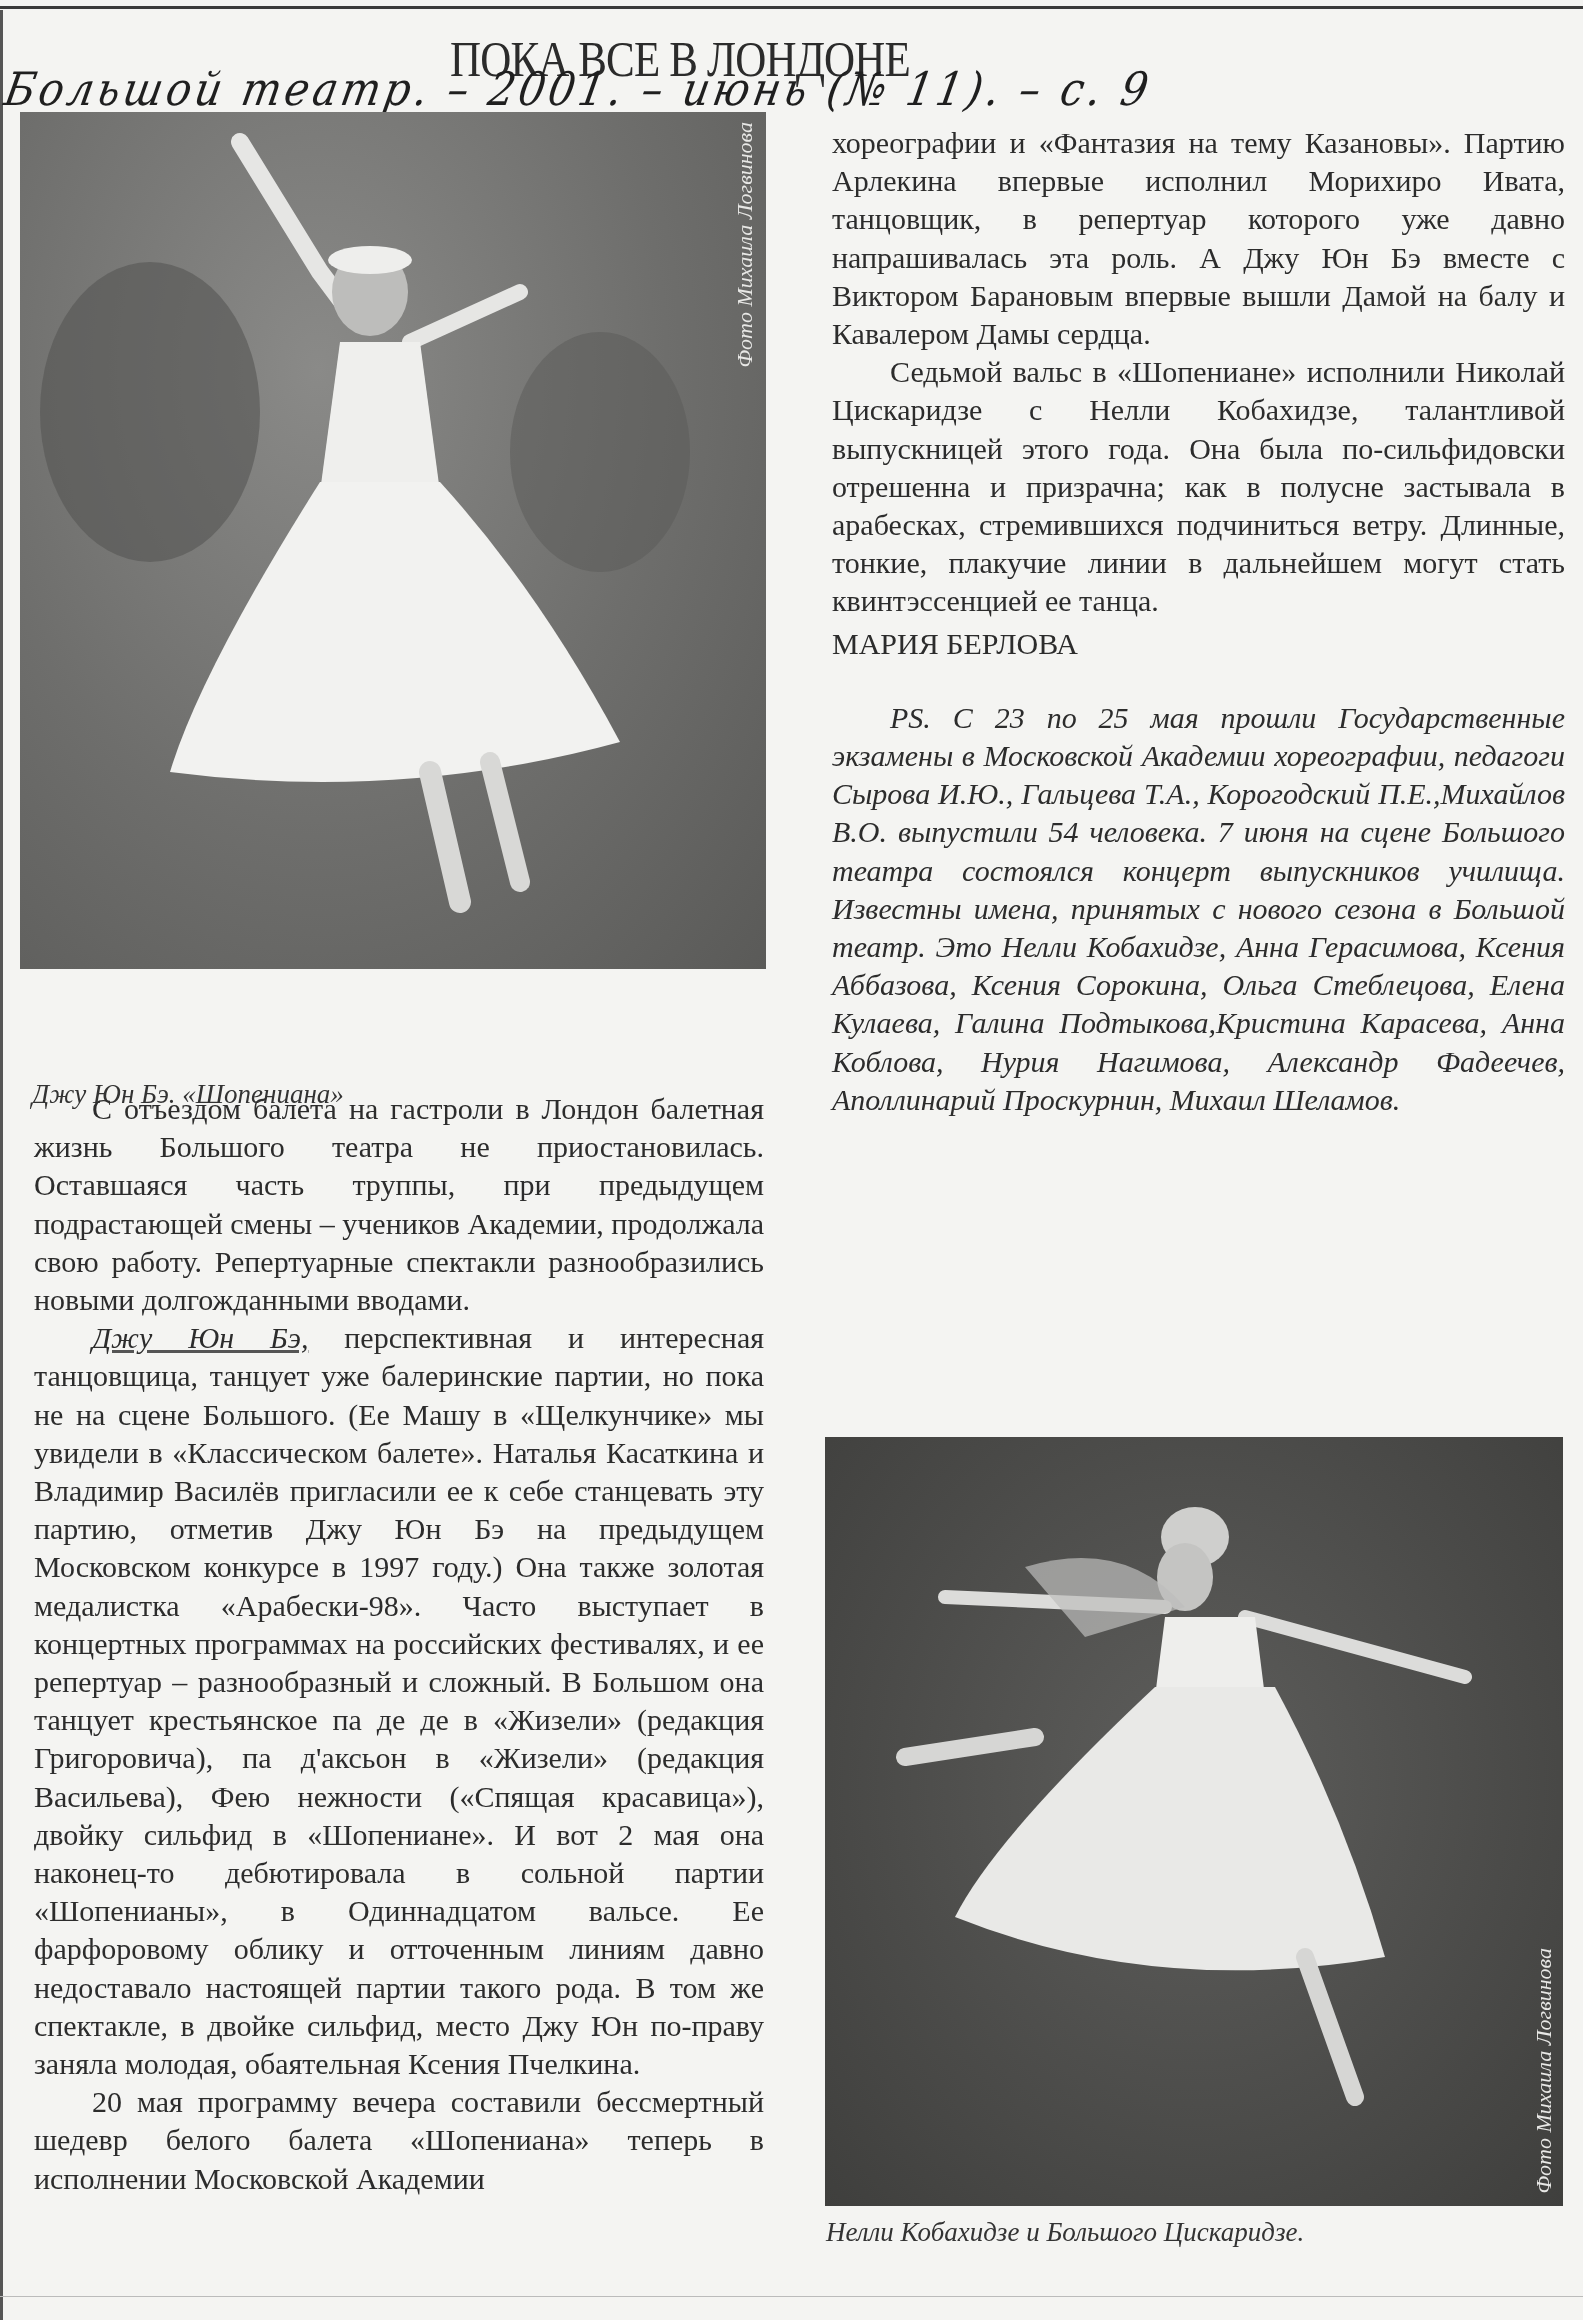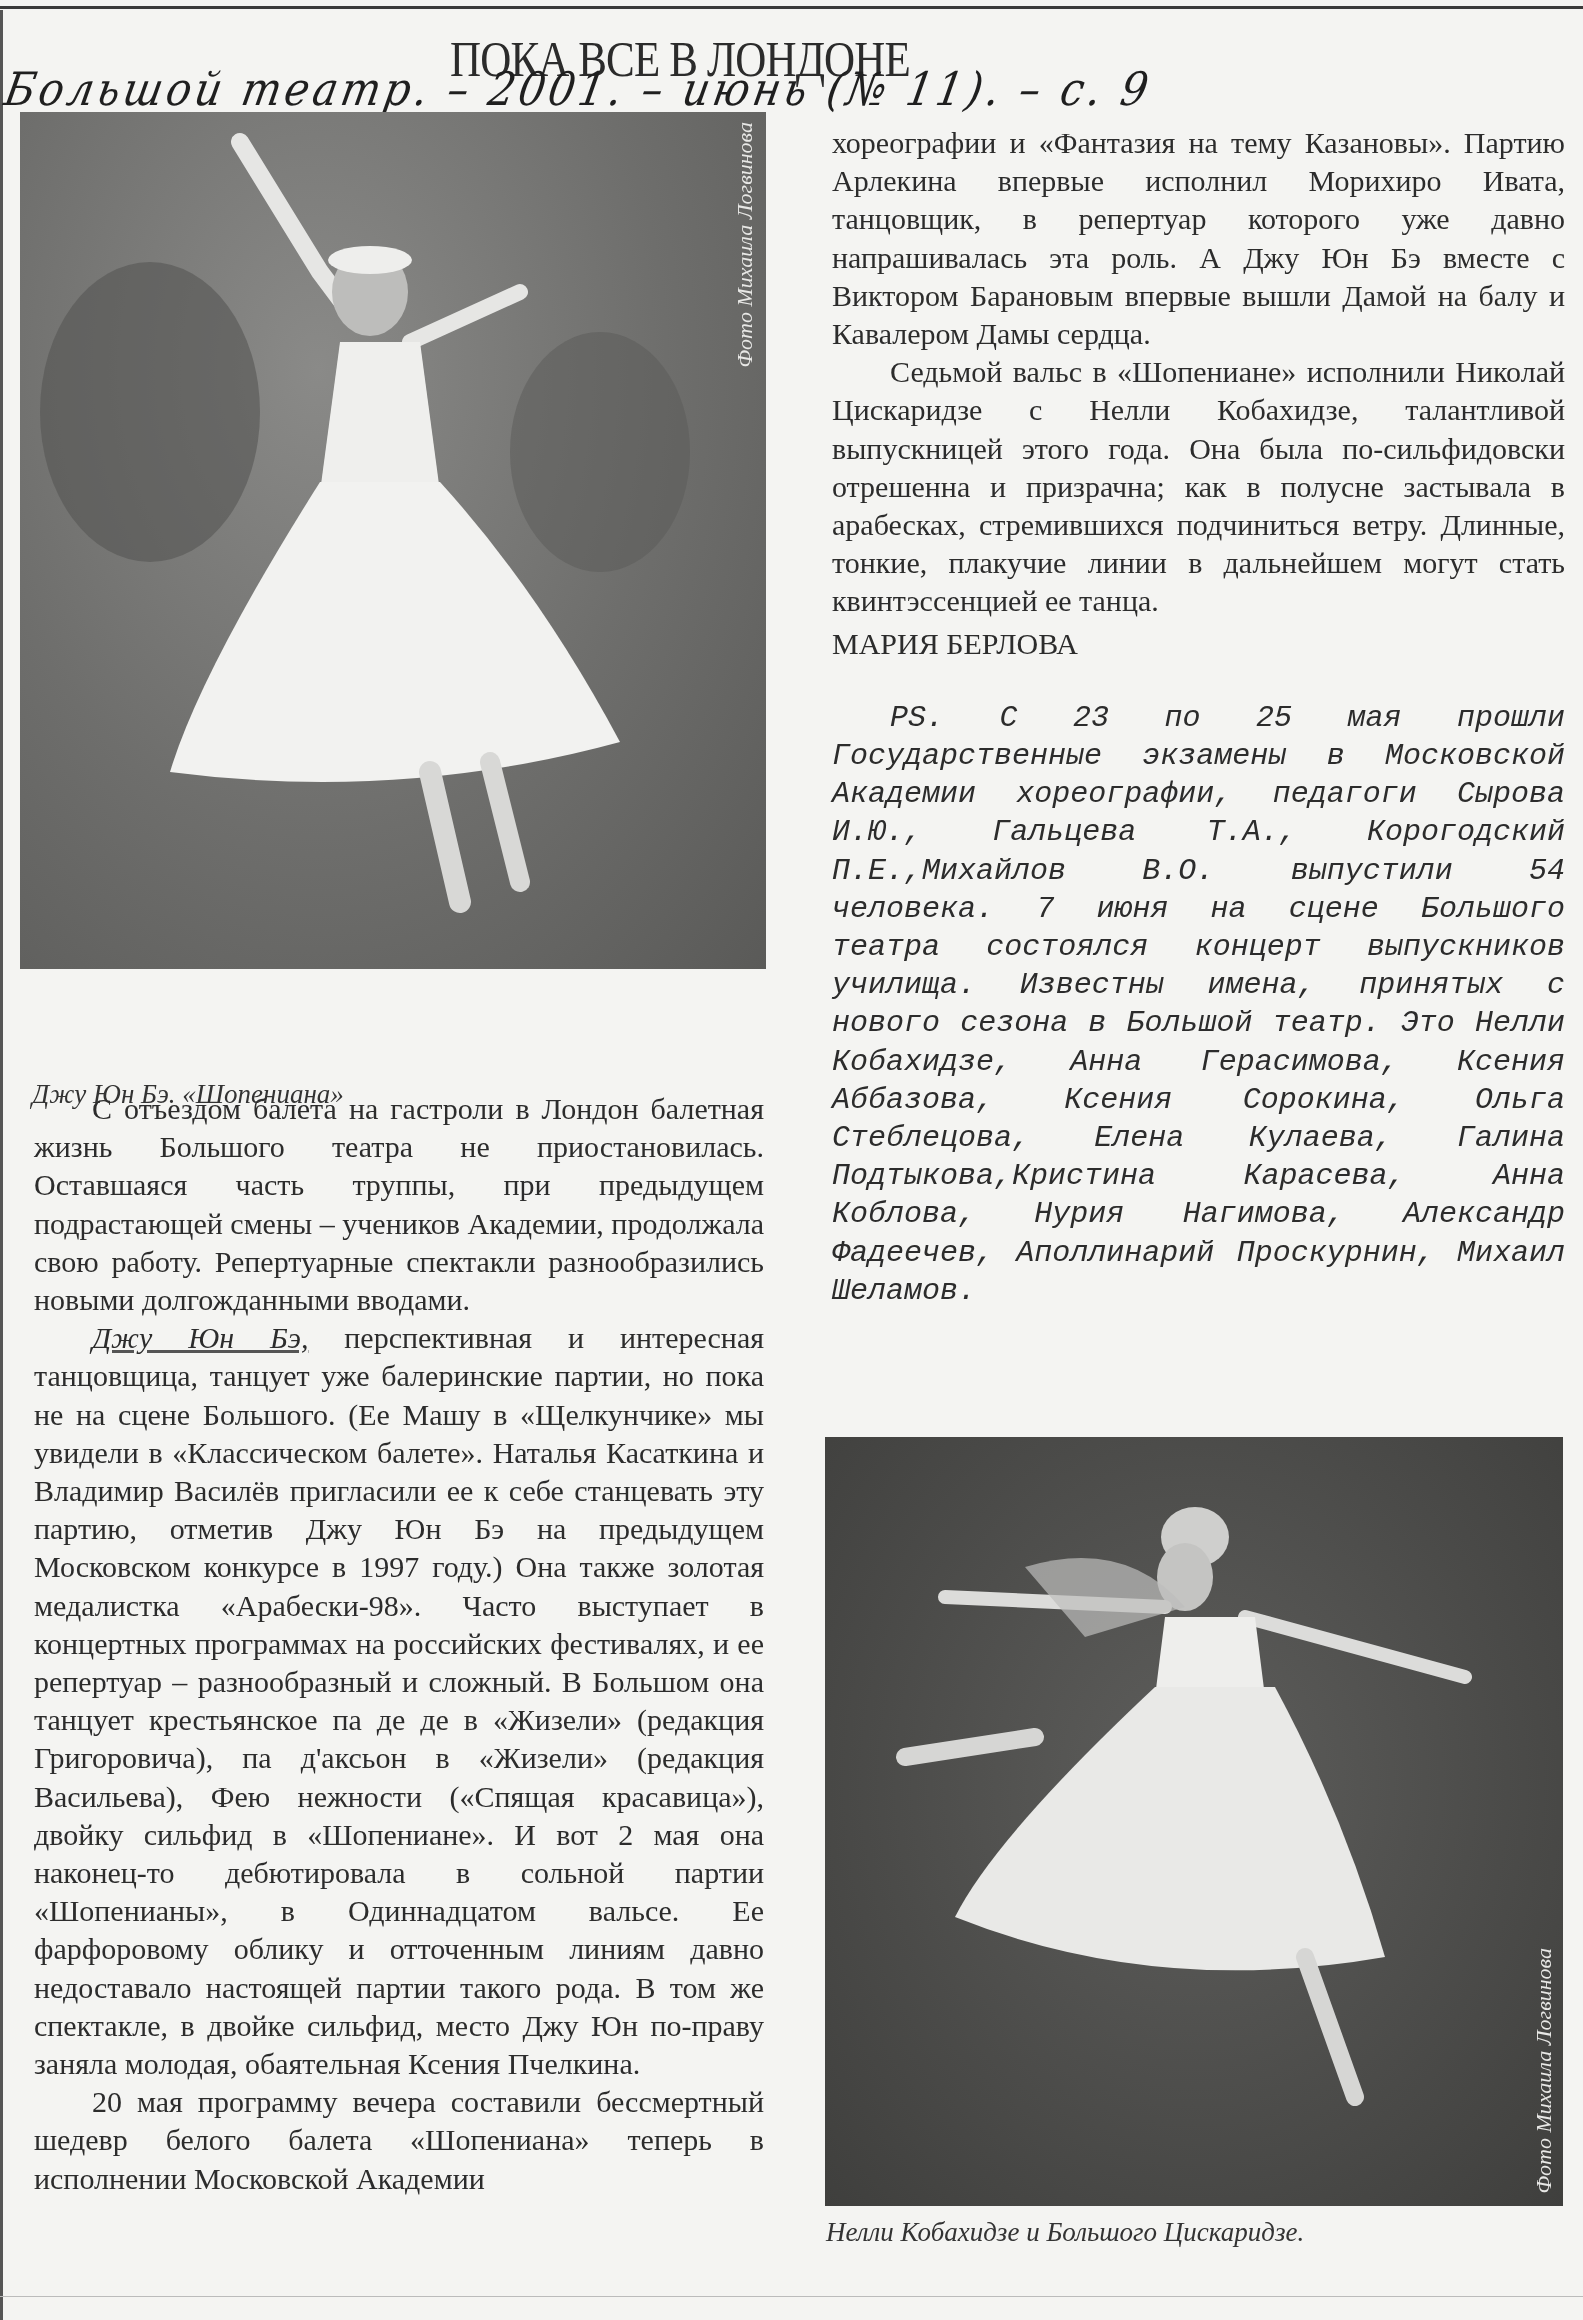--- a/index.html
+++ b/index.html
@@ -42,21 +42,21 @@
     .caption-2 { left: 826px; top: 2214px; width: 740px; }
     .col {
       position: absolute; font-size: 30px; line-height: 38.2px; color: #2c2c2c;
       text-align: justify; hyphens: manual;
     }
     .col p { margin: 0; text-indent: 58px; }
     .col-left { left: 34px; top: 1090px; width: 730px; }
     .col-right { left: 832px; top: 124px; width: 733px; }
     .col-right .first { text-indent: 0; }
     .byline { text-indent: 0 !important; margin-top: 4px !important; }
-    .ps { font-style: italic; margin-top: 36px !important; font-family: Liberation Mono, monospace; }
+    .ps { font-style: italic; margin-top: 36px !important; }
     .underline-mark { text-decoration: underline; text-decoration-color: #555; text-decoration-thickness: 3px; font-style: italic; }
     .dancer { position: absolute; }
     .bottom-rule { position: absolute; left: 0; top: 2296px; width: 1583px; height: 1px; background: #bbb; }
   </style>
 </head>
 <body>
 
 <div class="top-rule"></div>
 <div class="left-rule"></div>
 

